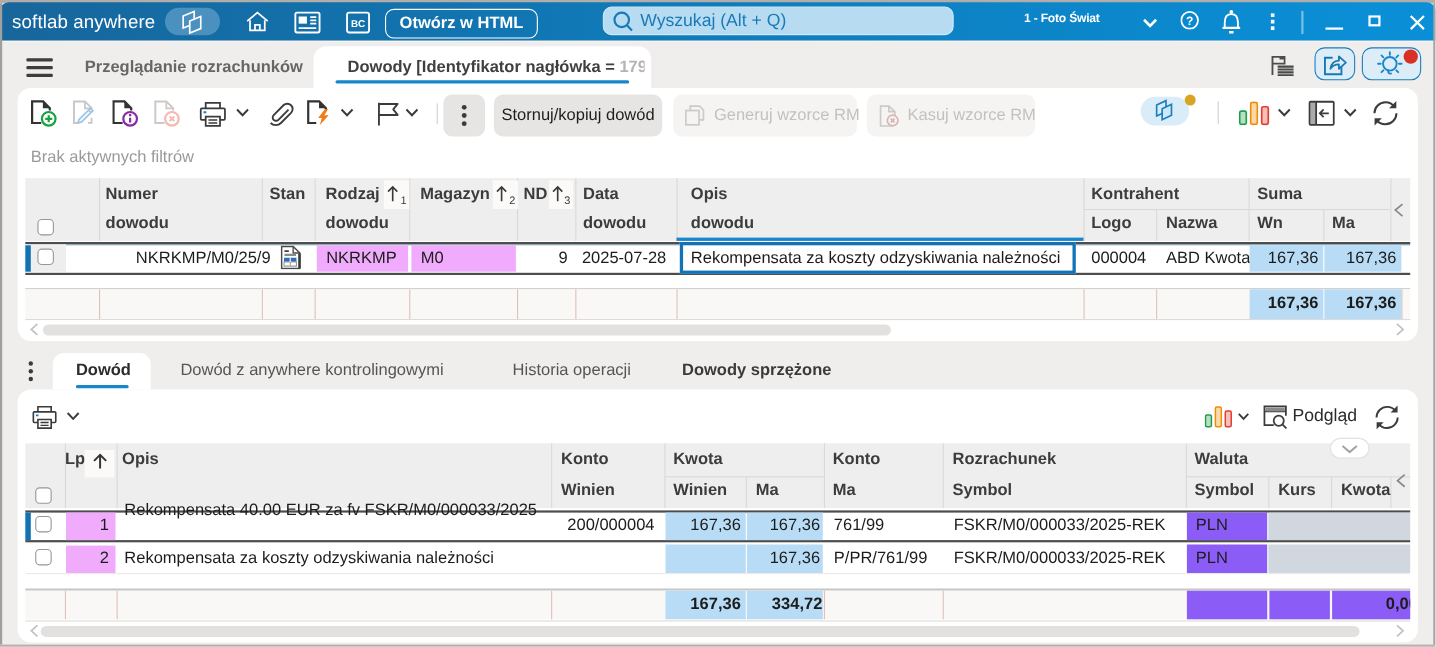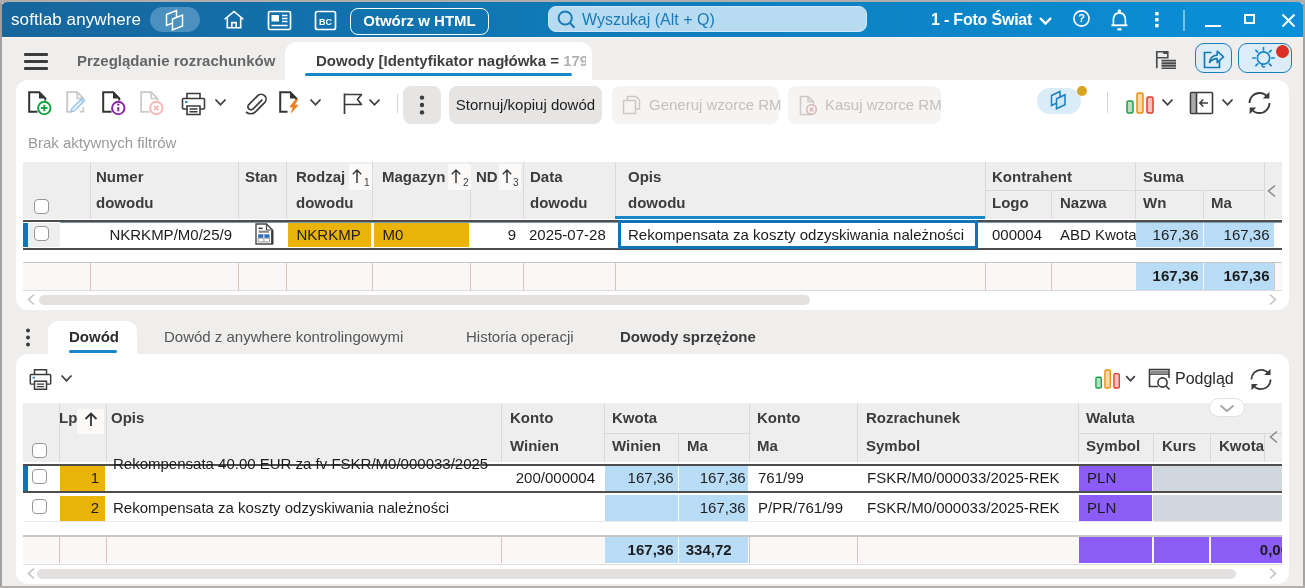--- a/index.html
+++ b/index.html
@@ -11,42 +11,42 @@
   .rightedge { left:1303px; top:3px; width:2px; height:583px; background:#a5a2a0; }
   .botedge { left:0; top:586px; width:1305px; height:2px; background:#b2afac; }
   .titlebar { left:0; top:2px; width:1305px; height:35px; background:linear-gradient(90deg,#17669c 0%, #0f7ab8 45%, #0a90d8 100%); border-radius:8px 8px 0 0; }
   .tb-text { position:absolute; color:#fff; }
   .brand { left:11px; top:9.5px; font-size:17px; font-weight:500; letter-spacing:0.1px; }
   .pill { position:absolute; left:150px; top:7px; width:50px; height:25px; background:#4b91bf; border-radius:13px; }
   .tb-icon { position:absolute; top:9px; }
   .otw { position:absolute; left:350px; top:8px; width:139px; height:27px; border:1.6px solid #fff; border-radius:8px; color:#fff; font-size:15px; font-weight:700; text-align:center; line-height:24px; }
   .search { position:absolute; left:548px; top:6px; width:319px; height:25.5px; background:#b7dcf2; border:1px solid #cfe7f7; border-radius:8px; }
   .search span { position:absolute; left:33px; top:3.5px; font-size:16px; color:#1a7ab8; }
-  .ffs { position:absolute; left:931px; top:10.5px; font-size:16px; font-weight:700; color:#fff; letter-spacing:-0.2px;text-align:center; }
+  .ffs { position:absolute; left:931px; top:10.5px; font-size:11px; font-weight:700; color:#fff; letter-spacing:-0.2px;text-align:center; }
   
   .tab-active { position:absolute; background:#fff; border-radius:12px 12px 0 0; }
   .tab1 { left:285px; top:42px; width:307px; height:38px; }
   .tabline { position:absolute; background:#1887c9; height:3px; border-radius:2px; }
   .hamburger div { width:24px; height:3px; background:#3d3d3d; margin-bottom:4px; border-radius:1px; }
   .sidebtn { position:absolute; top:43px; height:30px; background:#ddedf8; border:1.5px solid #1b7fbb; border-radius:9px; }
   
   .panel { position:absolute; left:16px; width:1273px; background:#fff; border-radius:12px; }
   .p1 { top:80px; height:230px; }
   .p2 { top:354px; height:230px; }
   
   .gbtn { position:absolute; background:#e7e5e4; border-radius:8px; font-size:15px; color:#1d1d1d; }
   .dbtn { position:absolute; background:#f5f4f3; border-radius:8px; font-size:15px; color:#c3c1bf; white-space:nowrap; }
   .vsep { position:absolute; width:1px; background:#d4d2d0; }
   
   .ghead { position:absolute; background:#efeeee; }
   .hcell { position:absolute; font-size:15px; color:#3c3c3c; font-weight:600; }
   .hsep { position:absolute; width:1px; background:#dbd9d7; }
   .cell { position:absolute; font-size:15px; color:#1c1c1c; white-space:nowrap; }
   .num { text-align:right; }
-  .yel { background:#eab308; }
+  .yel { background:#f0abfc; }
   .blu { background:#b9dcf6; }
   .grn { background:#8b5cf6; }
   .gry { background:#d1d7de; }
   .checkbox { position:absolute; width:15px; height:15px; background:#fff; border:1.5px solid #989694; border-radius:4px; }
   .sumrow { position:absolute; background:#faf8f6; }
   .psep { position:absolute; width:1px; background:#dfc0ba; }
   .hline { position:absolute; height:1px; background:#dddbd9; }
   .rowsel { position:absolute; border-top:2.5px solid #4d4d4d; border-bottom:2.5px solid #4d4d4d; background:#fff; }
   .selbar { position:absolute; background:#1173b4; }
   .scroll { position:absolute; height:10px; background:#e3e1e0; border-radius:5px; }
@@ -301,21 +301,21 @@
 <div class="abs" style="left:513px;top:177px;font-size:10px;color:#3a3a3a">3</div>
 <svg class="chev2" style="left:1266px;top:184px" width="11" height="14" viewBox="0 0 11 14" fill="none" stroke="#8c8a88" stroke-width="1.6">
     <path d="M9 1.5 L2.5 7 L9 12.5"></path>
   </svg>
 
 <div class="rowsel" style="left:23px;top:220px;width:1259px;height:29.5px"></div>
 <div class="abs" style="left:27.5px;top:222.5px;width:32.5px;height:24.5px;background:#efeeee"></div>
 <div class="abs" style="left:60px;top:222.3px;width:1222px;height:1.2px;background:#7f9dad"></div>
 <div class="selbar" style="left:23px;top:222.5px;width:4.5px;height:24.5px"></div>
 <div class="checkbox" style="left:34px;top:226px"></div>
-<div class="cell num" style="left:90px;top:226px;width:142px">NKRKMP/M0/25/9</div>
+<div class="cell num" style="left:104px;top:226px;width:142px">NKRKMP/M0/25/9</div>
 <svg class="abs" style="left:255px;top:223px" width="19" height="22" viewBox="0 0 19 22" fill="none">
   <path d="M1 1 H11.5 L17.6 7 V21 H1 Z" fill="#fff" stroke="#4a4a4a" stroke-width="1.4"></path>
   <path d="M11.5 1 V7 H17.6" stroke="#4a4a4a" stroke-width="1.2"></path>
   <path d="M17.2 7.5 V20.8" stroke="#3a3a3a" stroke-width="2.2"></path>
   <path d="M3.6 5.3 h4" stroke="#3f3f3f" stroke-width="1.6"></path>
   <path d="M3.6 8.7 h10.5" stroke="#8a8a8a" stroke-width="2.2"></path>
   <rect x="3.2" y="11.3" width="11.3" height="3.8" fill="#2a6fbd"></rect>
   <path d="M3.2 15.1 h11.3 v3.8 h-11.3 z" stroke="#9a9a9a" stroke-width="1"></path>
   <path d="M8.85 11.3 V19" stroke="#fff" stroke-width="1"></path>
   <path d="M8.85 15.1 V19" stroke="#9a9a9a" stroke-width="1"></path>
@@ -467,21 +467,21 @@
 <div class="hline" style="left:23px;top:521.3px;width:1259px;background:#eceae9"></div>
 
 <div class="abs" style="left:23px;top:535.4px;width:1259px;height:1.4px;background:#c8c6c5"></div>
 <div class="sumrow" style="left:23px;top:537px;width:1259px;height:26px"></div>
 <div class="psep" style="left:59px;top:537px;height:26px"></div>
 <div class="psep" style="left:105.5px;top:537px;height:26px"></div>
 <div class="psep" style="left:500.8px;top:537px;height:26px"></div>
 <div class="psep" style="left:748.6px;top:537px;height:26px"></div>
 <div class="psep" style="left:856.6px;top:537px;height:26px"></div>
 <div class="cell num blu" style="left:604.5px;top:537px;width:73px;height:26px;line-height:26px;padding-right:4px;font-weight:700">167,36</div>
-<div class="cell num blu" style="left:679.3px;top:537px;width:68.3px;height:26px;line-height:26px;padding-right:16px;font-weight:700">334,72</div>
+<div class="cell num blu" style="left:679.3px;top:537px;width:68.3px;height:26px;line-height:26px;padding-right:0;font-weight:700">334,72</div>
 <div class="cell grn" style="left:1078.6px;top:537px;width:73.4px;height:26px"></div>
 <div class="cell grn" style="left:1154px;top:537px;width:55px;height:26px"></div>
 <div class="cell grn num" style="left:1211px;top:537px;width:71px;height:26px;overflow:hidden">
     <div style="width:78px;text-align:right;line-height:26px;font-weight:700">0,00</div>
   </div>
 <div class="hline" style="left:23px;top:563.5px;width:1259px"></div>
 
 <svg class="abs" style="left:26px;top:567px" width="10" height="13" viewBox="0 0 10 13" fill="none" stroke="#c4c2c0" stroke-width="1.6">
     <path d="M8 1.5 L2.5 6.5 L8 11.5"></path>
   </svg>

